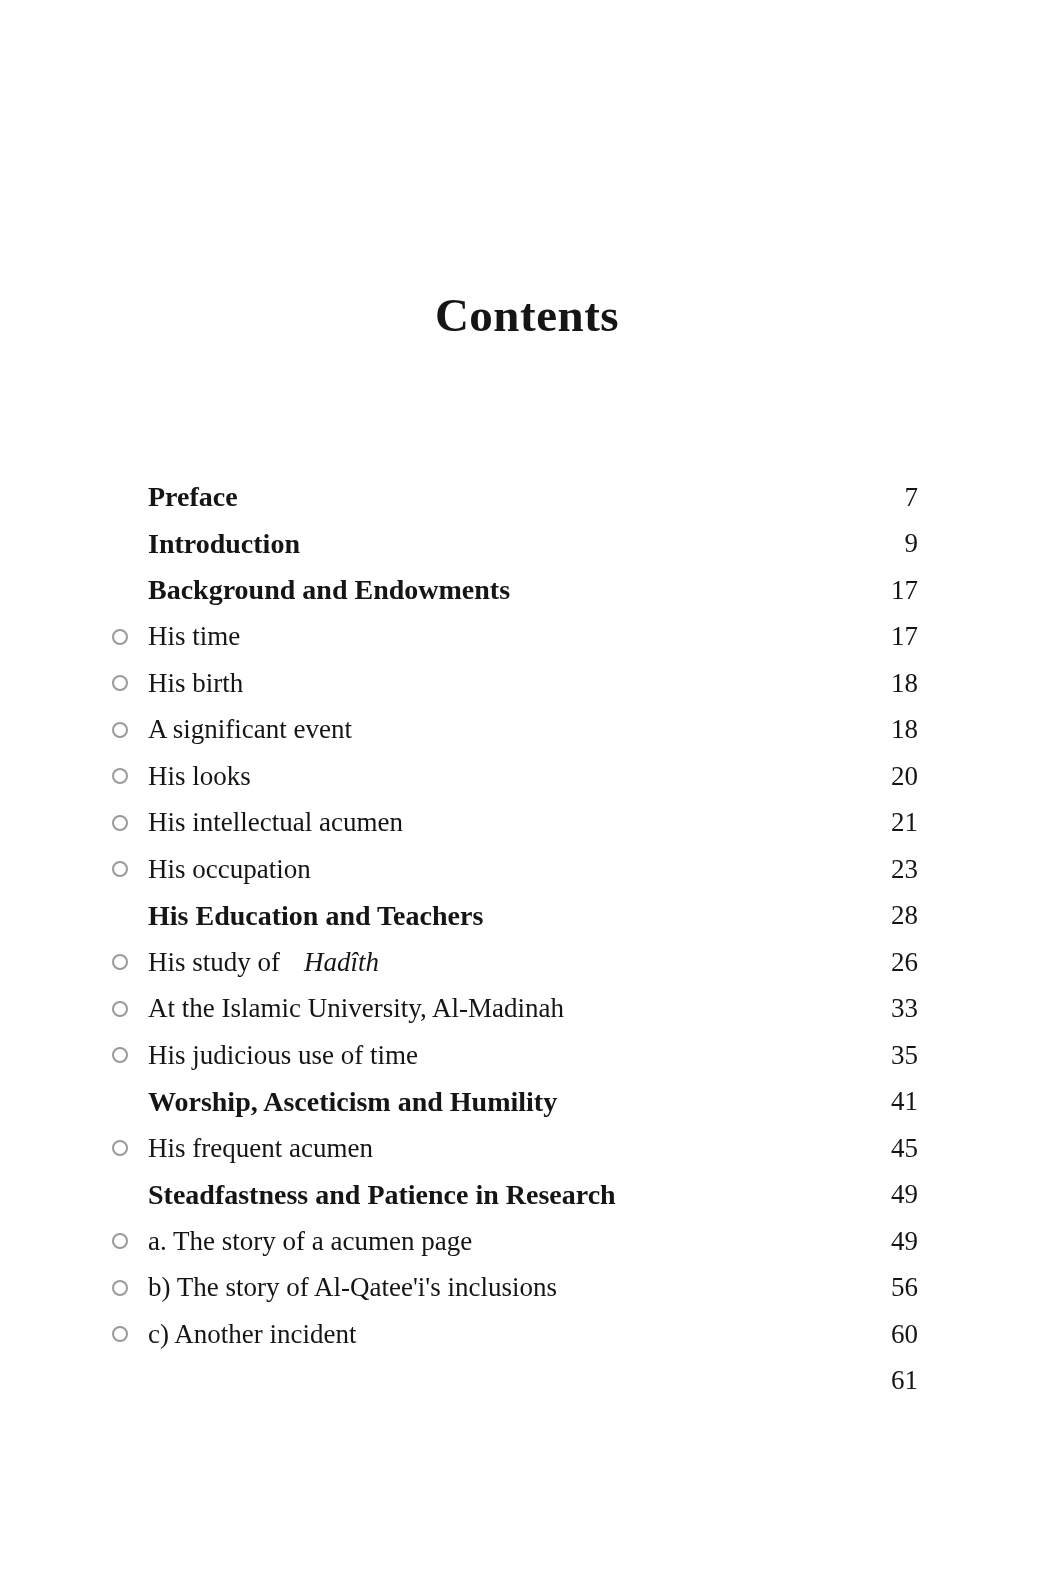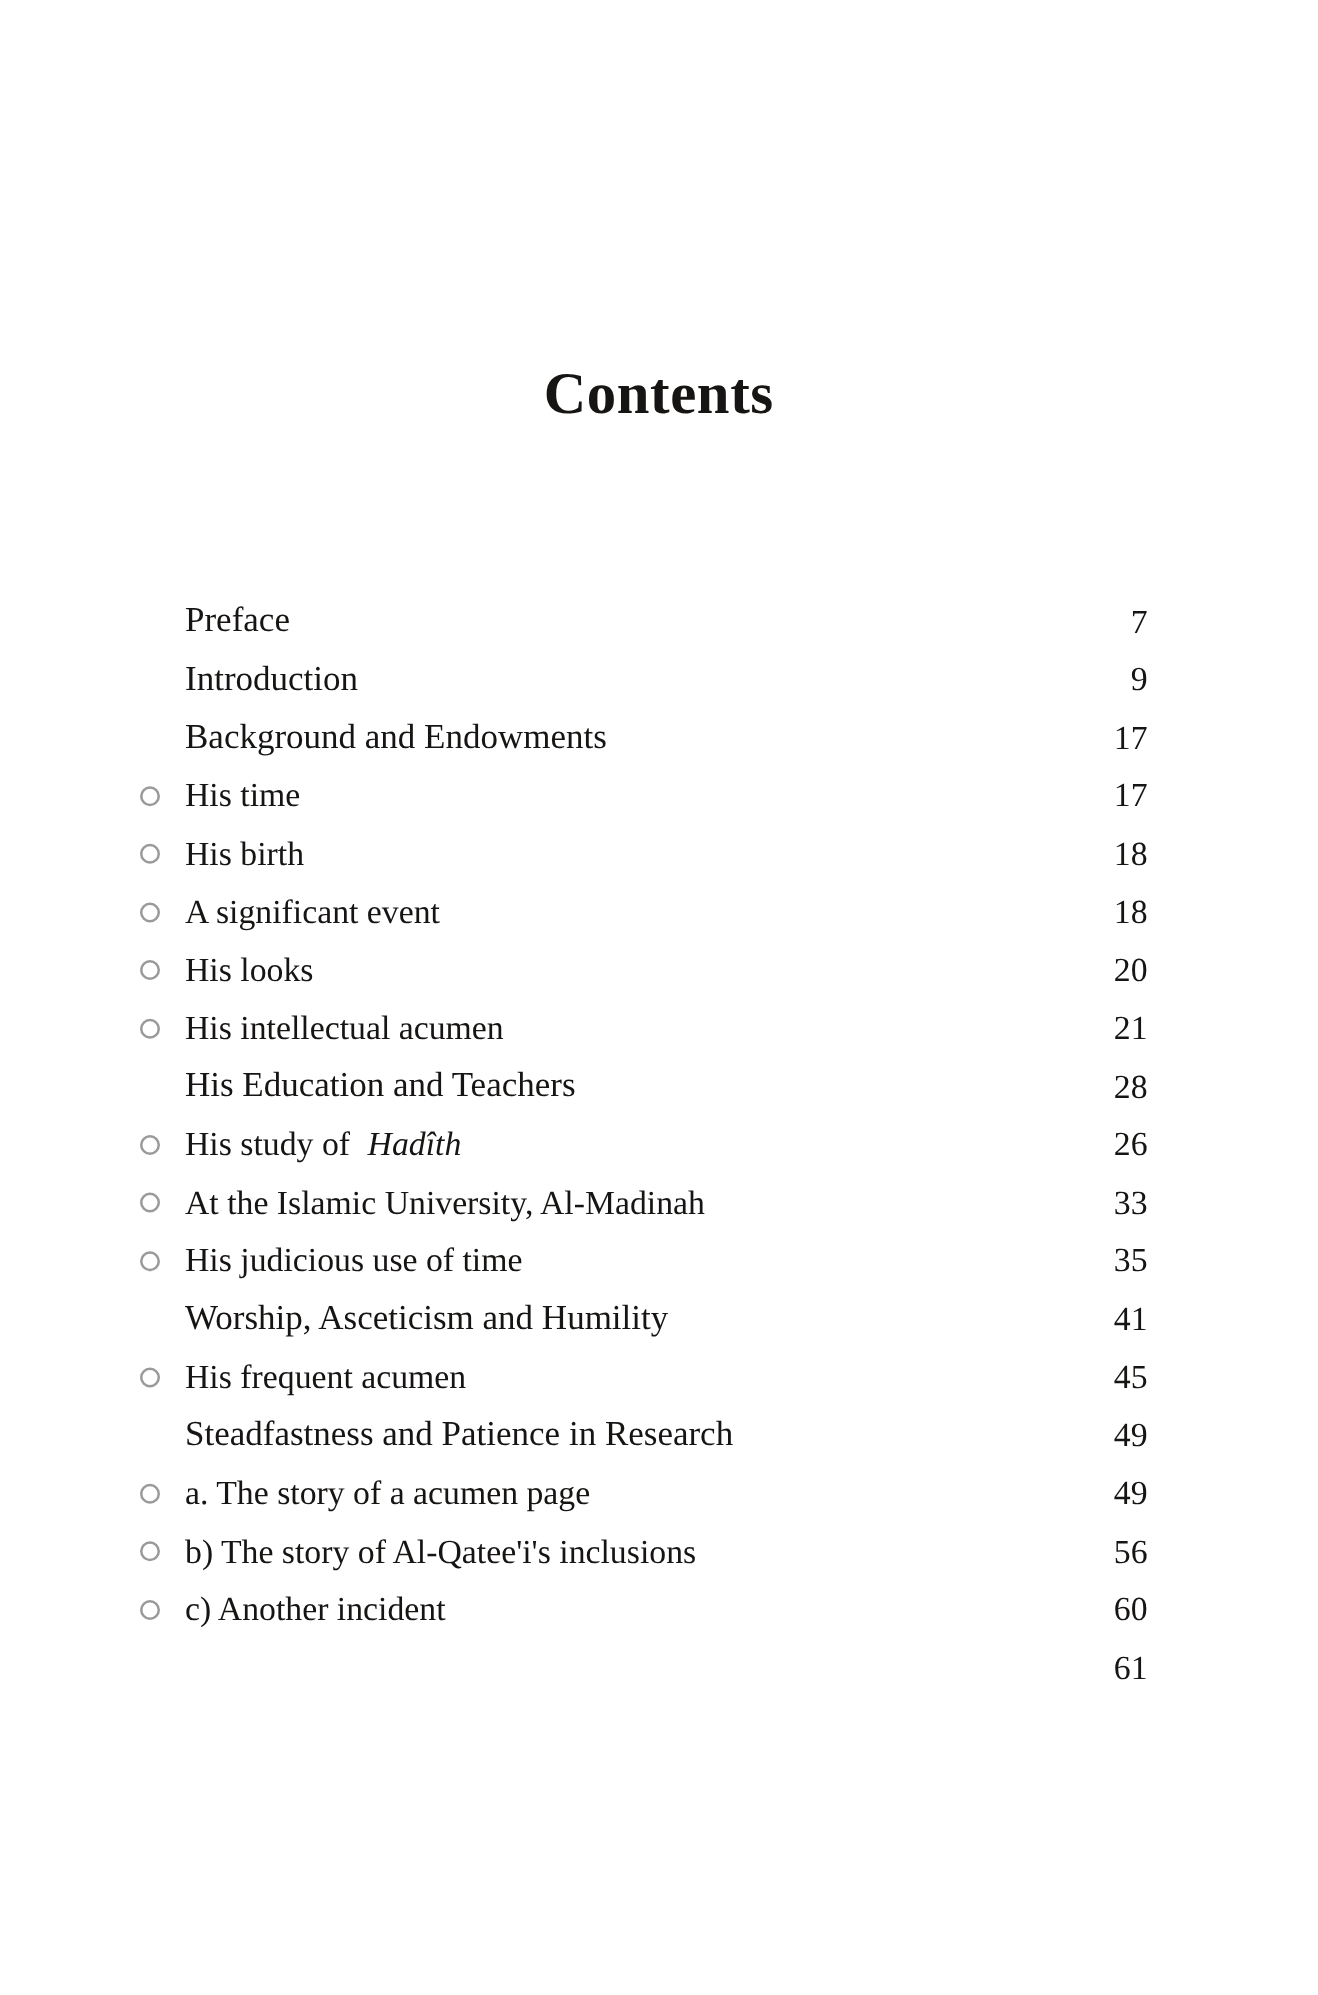--- a/index.html
+++ b/index.html
@@ -30,33 +30,33 @@
     width: 806px;
   }
   .row {
     display: flex;
     align-items: center;
     height: 46.5px;
     font-size: 27px;
     line-height: 1;
   }
   .row.heading { padding-left: 36px; }
-  .row.heading .label { font-weight: normal; font-size: 28px; }
+  .row.heading .label { font-weight: bold; font-size: 28px; }
   .bullet {
     box-sizing: border-box;
     width: 16px;
     height: 16px;
     border: 2px solid #9a9a9a;
     border-radius: 50%;
     margin-right: 20px;
     flex: none;
     background: transparent;
   }
   .label { white-space: nowrap; }
-  .italic { font-style: italic; margin-left: 14px; white-space: nowrap; }
+  .italic { font-style: italic; margin-left: 24px; white-space: nowrap; }
   .pagenum {
     margin-left: auto;
     font-weight: normal;
     font-size: 27px;
     text-align: right;
     padding-left: 20px;
   }
 </style>
 </head>
 <body>
@@ -105,20 +105,25 @@
       <span class="label">His looks</span>
       <span class="pagenum">20</span>
     </div>
 
     <div class="row item">
       <span class="bullet"></span>
       <span class="label">His intellectual acumen</span>
       <span class="pagenum">21</span>
     </div>
 
+    <div class="row item">
+      <span class="bullet"></span>
+      <span class="label">His occupation</span>
+      <span class="pagenum">23</span>
+    </div>
 
     <div class="row heading">
       <span class="label">His Education and Teachers</span>
       <span class="pagenum">28</span>
     </div>
 
     <div class="row item">
       <span class="bullet"></span>
       <span class="label">His study of</span>
       <span class="italic">Hadîth</span>

